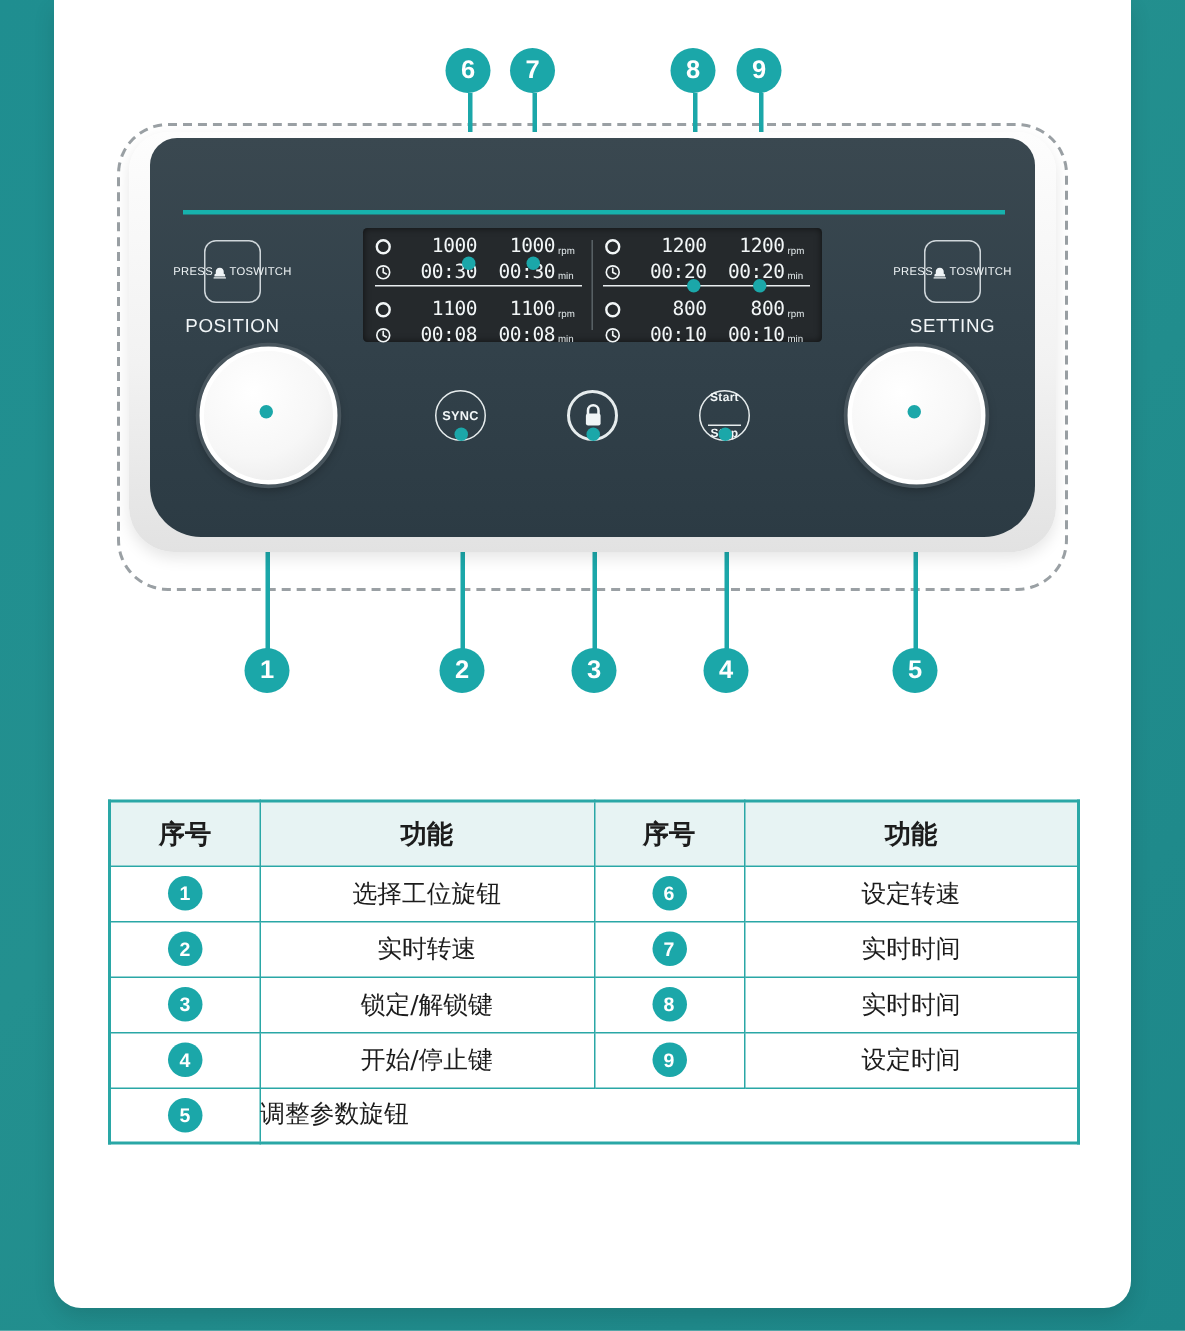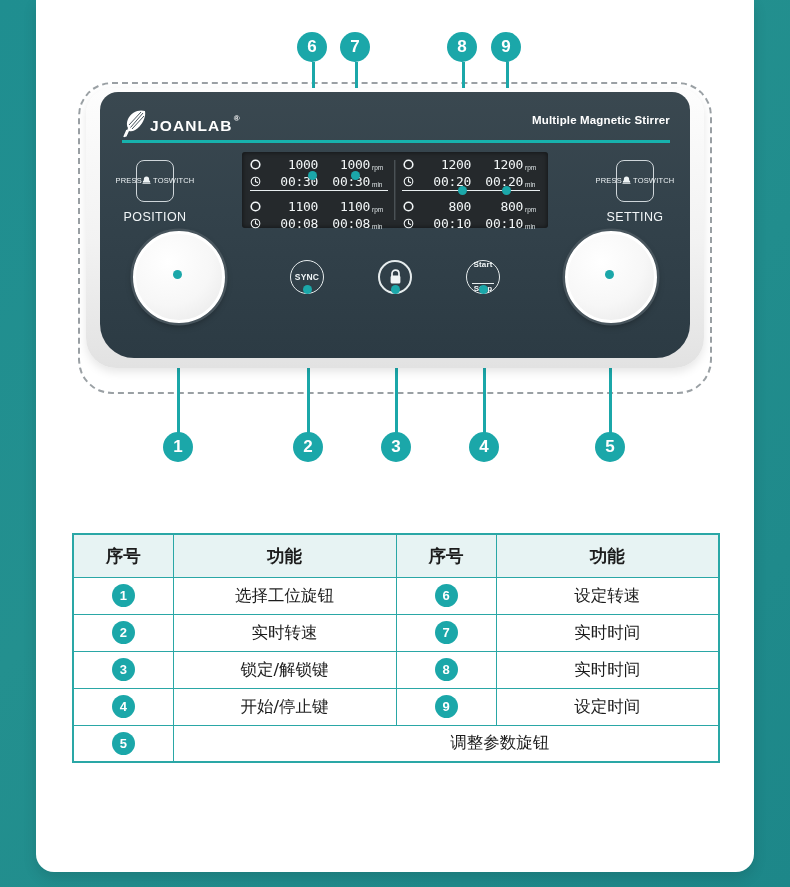--- a/index.html
+++ b/index.html
@@ -111,21 +111,21 @@
     position:absolute;
     width:38px; height:42px;
     border:1.4px solid #cfd6da;
     border-radius:8px;
     display:flex; flex-direction:row;
     align-items:center; justify-content:center;
     color:#eef3f5;
     gap:0px;
   }
   .pts span{ font-size:7.5px; letter-spacing:.2px; line-height:1.25; }
-  .pts .mid{ display:flex; align-items:flex-start; gap:2px; }
+  .pts .mid{ display:flex; align-items:flex-end; gap:2px; }
   .hand-ico{ width:9px; height:8px; }
   .side-label{
     position:absolute;
     color:#f2f6f8; font-size:12.5px; letter-spacing:.4px;
     text-align:center; width:90px;
   }
 
   
   .lcd{
     position:absolute;
@@ -240,32 +240,20 @@
 <div class="leader" style="left:506px; top:62px; height:132px;"></div>
 <div class="leader-dot" style="left:502px; top:186px;"></div>
 <div class="badge" style="left:491px; top:32px;">9</div>
 
 <div class="dash-frame"></div>
 
 <div class="device"></div>
 
 <div class="panel">
 
-  <div class="brand-row">
-    <div class="brand-logo">
-      <svg class="quill" viewBox="0 0 26 30">
-        <path d="M23 3 C17 1 9 4 6 11 C4.5 14.5 4.5 18 6 20 L4 25 L2.5 29 L4.5 28.5 L7 23 C10 24 14 22.5 17.5 18.5 C21.5 14 24 8 23 3 Z" fill="#ffffff"></path>
-        <path d="M21 5 L8.5 19.5 M19 4 L7 17 M22 8 L10 21" stroke="#33424b" stroke-width="0.9" fill="none"></path>
-        <path d="M5 22 L2 29" stroke="#ffffff" stroke-width="1.6" fill="none"></path>
-      </svg>
-      <span class="brand-name">JOANLAB</span>
-      <span class="brand-reg">®</span>
-    </div>
-    <div class="model-name">Multiple Magnetic Stirrer</div>
-  </div>
   <div class="teal-rule"></div>
 
   <div class="pts" style="left:36px; top:68px;">
     <span>PRESS</span>
     <div class="mid">
       <svg class="hand-ico" viewBox="0 0 10 9">
         <path d="M5 0.5 C3 0.5 2 2 2 3.6 L2 5 L1 5.6 L1 7.2 L9 7.2 L9 5.6 L8 5 L8 3.6 C8 2 7 0.5 5 0.5 Z" fill="#eef3f5"></path>
         <rect x="0.3" y="7.6" width="9.4" height="1.1" rx="0.5" fill="#eef3f5"></rect>
       </svg>
       <span>TO</span>
@@ -443,16 +431,16 @@
       <td>实时时间</td>
     </tr>
     <tr>
       <td><span class="tnum">4</span></td>
       <td>开始/停止键</td>
       <td><span class="tnum">9</span></td>
       <td>设定时间</td>
     </tr>
     <tr>
       <td><span class="tnum">5</span></td>
-      <td colspan="3" style="text-align:center; padding-left:108px;margin-top:36px;">调整参数旋钮</td>
+      <td colspan="3" style="text-align:left; margin-top:36px;">调整参数旋钮</td>
     </tr>
   </tbody>
 </table>
 
 </body></html>

